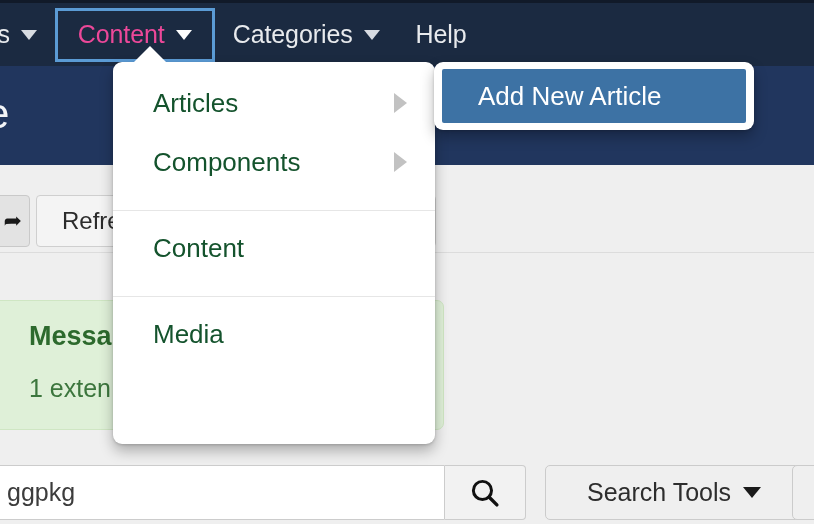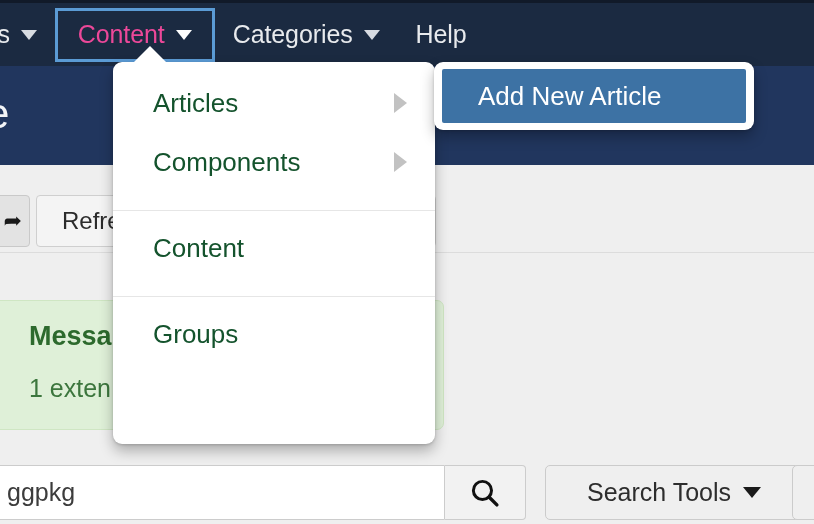--- a/index.html
+++ b/index.html
@@ -419,18 +419,18 @@
     <div class="dd-item">
       <span class="dd-label">Content</span>
     </div>
 
     <div class="dd-spacer-sm"></div>
 
 
     <div class="dd-divider"></div>
 
     <div class="dd-item">
-      <span class="dd-label">Groups</span>
+      <span class="dd-label">Media</span>
     </div>
 
   </div>
 
 </div>
 
 </body></html>

